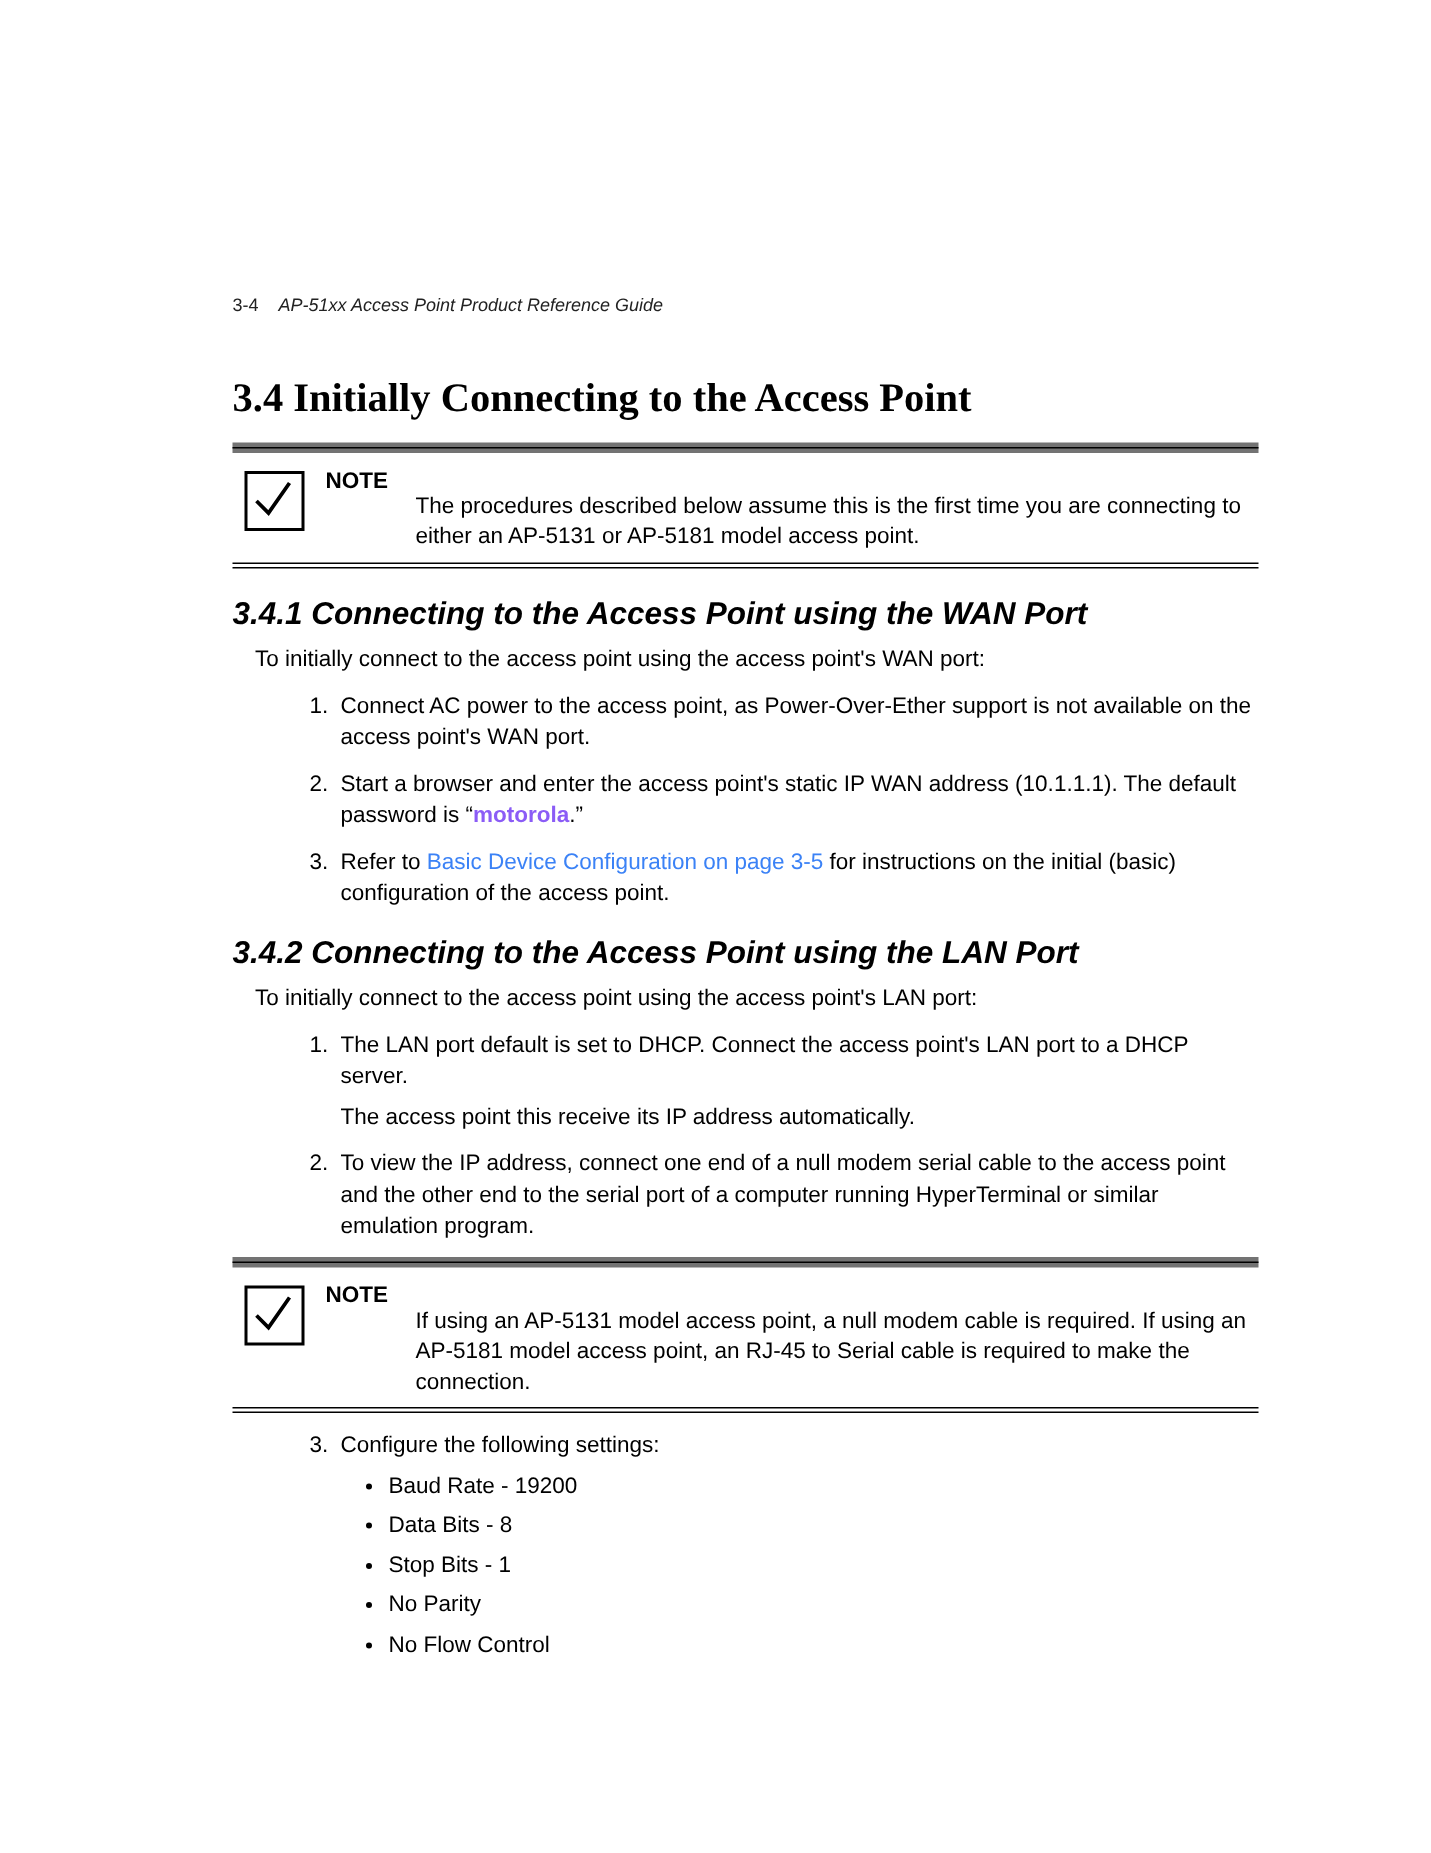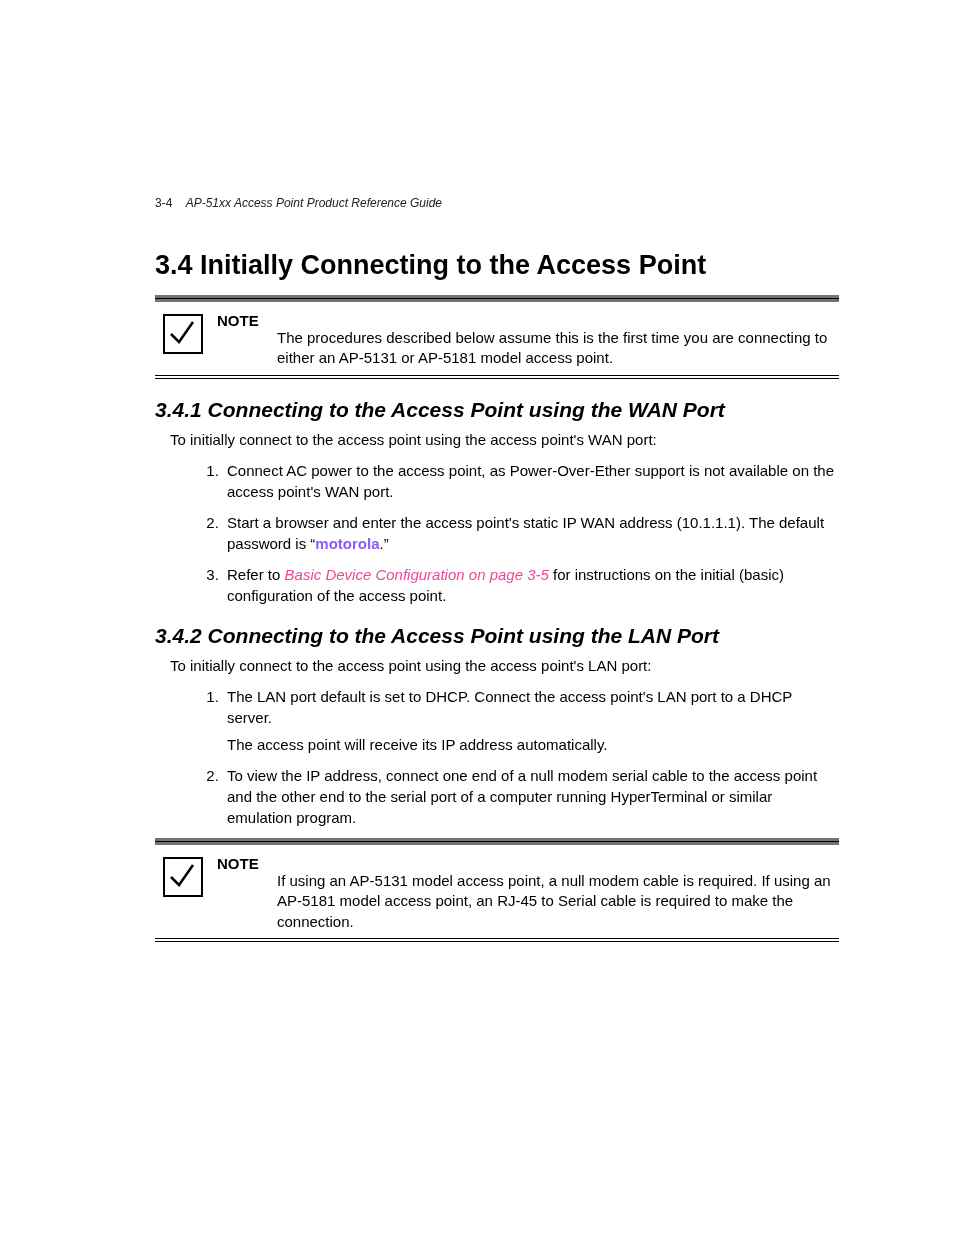--- a/index.html
+++ b/index.html
@@ -31,21 +31,21 @@
     margin-right: 10px;
   }
   .running-header .book {
     font-style: italic;
     font-size: 12px;
   }
   .content {
     margin-top: 55px;
   }
   h1.section {
-    font-family: Liberation Sans, sans-serif;
+    font-family: Liberation Serif, serif;
     font-stretch: condensed;
     font-weight: 700;
     font-size: 27px;
     margin: 0 0 14px 0;
   }
   .note-box {
     display: flex;
     align-items: flex-start;
     border-top: 3px double #000;
     border-bottom: 3px double #000;
@@ -121,22 +121,21 @@
   }
   ul.bullets {
     list-style: disc;
     font-size: 15px;
     line-height: 1.5;
     margin: 6px 0 0 0;
     padding-left: 32px;
   }
   ul.bullets li { margin-bottom: 4px; }
   .link {
-    color: #ec4899;
-    font-style: italic;
+    color: #3b82f6;
     text-decoration: none;
   }
   .kw {
     color: #8b5cf6;
     font-weight: 700;
   }
   .inner-note {
     margin-left: 0;
     margin-top: 8px;
     margin-bottom: 14px;
@@ -191,32 +190,44 @@
     <h2 class="subsection">
       <span>3.4.2</span>
       <span>Connecting to the Access Point using the LAN Port</span>
     </h2>
 
     <p class="body">To initially connect to the access point using the access point's LAN port:</p>
 
     <ol class="steps">
       <li>
         <span>The LAN port default is set to DHCP. Connect the access point's LAN port to a DHCP server.</span>
-        <p>The access point will receive its IP address automatically.</p>
+        <p>The access point this receive its IP address automatically.</p>
       </li>
       <li>
         <span>To view the IP address, connect one end of a null modem serial cable to the access point and the other end to the serial port of a computer running HyperTerminal or similar emulation program.</span>
       </li>
     </ol>
 
     <div class="note-box inner-note">
       <div class="note-icon">
         <svg width="30" height="30" viewBox="0 0 30 30">
           <path d="M4 16 L12 24 L26 4" stroke="#000" stroke-width="2.5" fill="none"></path>
         </svg>
       </div>
       <div class="note-label">NOTE</div>
       <div class="note-text">If using an AP-5131 model access point, a null modem cable is required. If using an AP-5181 model access point, an RJ-45 to Serial cable is required to make the connection.</div>
     </div>
 
+    <ol class="steps" start="3">
+      <li>
+        <span>Configure the following settings:</span>
+        <ul class="bullets">
+          <li>Baud Rate - 19200</li>
+          <li>Data Bits - 8</li>
+          <li>Stop Bits - 1</li>
+          <li>No Parity</li>
+          <li>No Flow Control</li>
+        </ul>
+      </li>
+    </ol>
 
   </div>
 </div>
 
 </body></html>

